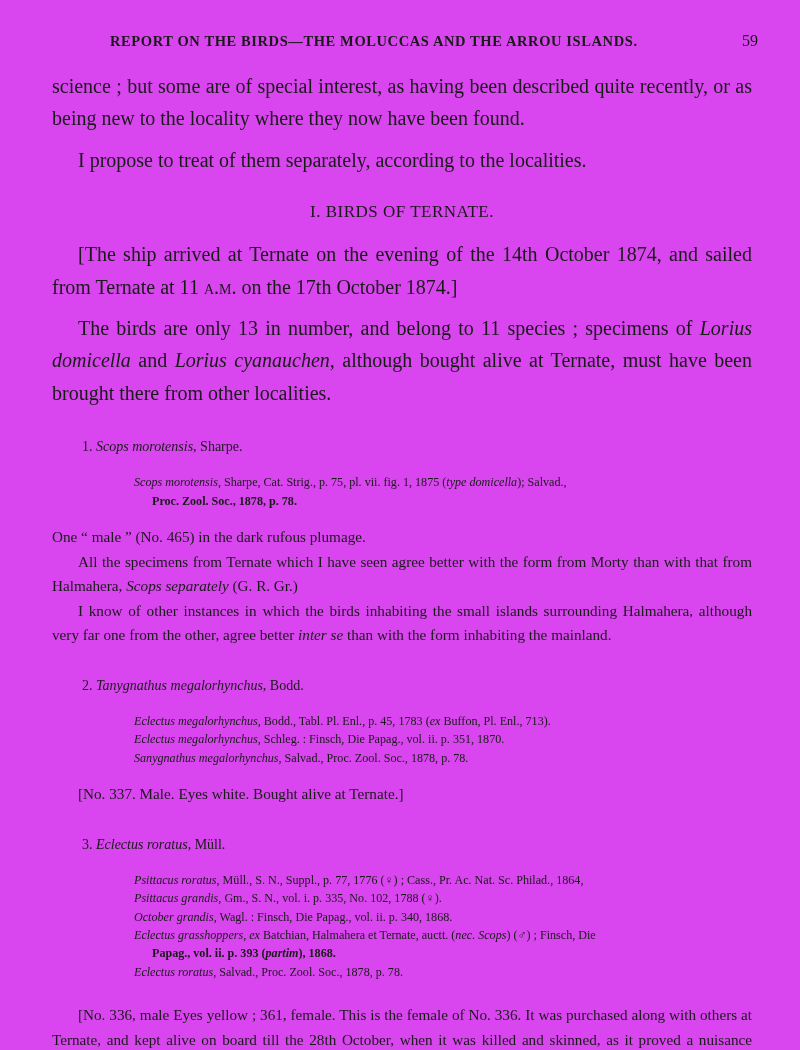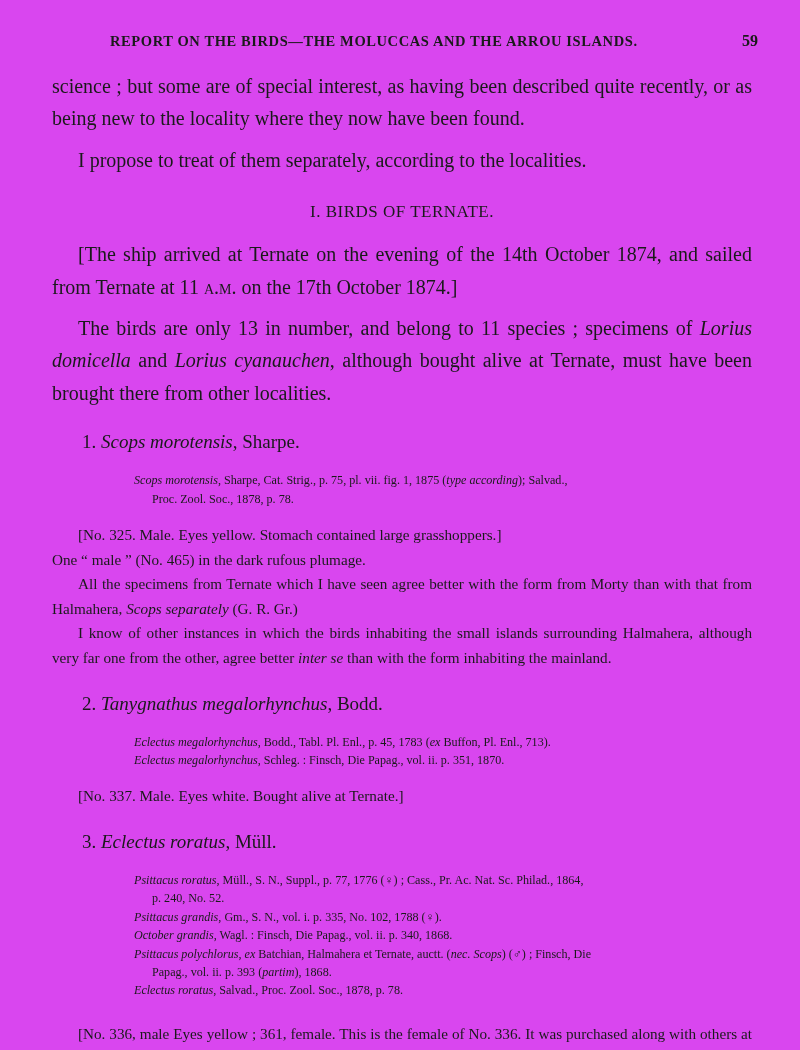--- a/index.html
+++ b/index.html
@@ -32,21 +32,21 @@
   .running-head {
     font-variant: small-caps;
     letter-spacing: 0.6px;
     font-size: 14.5px;
     font-weight: bold;
     white-space: nowrap;
     margin-left: 58px;
   }
   .folio {
     font-size: 16px;
-    font-weight: bold;
+    font-weight: normal;
     margin-right: 2px;
   }
   .body {
     position: absolute;
     top: 70px;
     left: 52px;
     width: 700px;
   }
   p {
     margin: 0;
@@ -61,35 +61,35 @@
     text-align: center;
     font-variant: small-caps;
     letter-spacing: 0.5px;
     font-size: 17px;
     margin: 26px 0 16px 0;
   }
   .spacer-sm { height: 9px; }
   .spacer-md { height: 15px; }
   .spacer-lg { height: 22px; }
   .entry-head {
-    font-size: 19px;
-    margin: 0 0 3px 0;
+    font-size: 14px;
+    margin: 8px 0 3px 0;
     padding-left: 30px;
   }
   .entry-head .num { font-style: normal; }
   .entry-head em { font-style: italic; }
   .refs {
     font-size: 12.1px;
     line-height: 1.52;
     padding-left: 82px;
     padding-right: 12px;
     text-align: left;
   }
   .refs .ref { margin: 0; text-align: left; font-size: 12.1px; line-height: 1.52; }
-  .refs .ref .cont { padding-left: 18px; display: block; }
+  .refs .ref .cont { padding-left: 18px; display: block; font-weight: bold; }
   .refs em { font-style: italic; }
   .note {
     font-size: 15.2px;
     line-height: 1.62;
     text-align: justify;
   }
   .note.hang { text-indent: 26px; }
 </style>
 </head>
 <body>
@@ -120,68 +120,65 @@
     <div class="spacer-lg"></div>
 
     <div class="entry-head">
       <span class="num">1.</span>
       <em>Scops morotensis</em><span>, Sharpe.</span>
     </div>
 
     <div class="spacer-md"></div>
 
     <div class="refs">
-      <p class="ref"><em>Scops morotensis</em>, Sharpe, Cat. Strig., p. 75, pl. vii. fig. 1, 1875 (<em>type according</em>); Salvad.,</p>
+      <p class="ref"><em>Scops morotensis</em>, Sharpe, Cat. Strig., p. 75, pl. vii. fig. 1, 1875 (<em>type domicella</em>); Salvad.,</p>
       <p class="ref">
           <span class="cont">Proc. Zool. Soc., 1878, p. 78.</span>
         </p>
     </div>
 
     <div class="spacer-md"></div>
 
-    <p class="note hang">[No. 325.   Male.   Eyes yellow.   Stomach contained large grasshoppers.]</p>
     <p class="note">One “ male ” (No. 465) in the dark rufous plumage.</p>
     <p class="note hang">All the specimens from Ternate which I have seen agree better with the form from Morty than with that from Halmahera, <em>Scops separately</em> (G. R. Gr.)</p>
     <p class="note hang">I know of other instances in which the birds inhabiting the small islands surrounding Halmahera, although very far one from the other, agree better <em>inter se</em> than with the form inhabiting the mainland.</p>
 
     <div class="spacer-lg"></div>
 
     <div class="entry-head">
       <span class="num">2.</span>
       <em>Tanygnathus megalorhynchus</em><span>, Bodd.</span>
     </div>
 
     <div class="spacer-md"></div>
 
     <div class="refs">
       <p class="ref"><em>Eclectus megalorhynchus</em>, Bodd., Tabl. Pl. Enl., p. 45, 1783 (<em>ex</em> Buffon, Pl. Enl., 713).</p>
       <p class="ref"><em>Eclectus megalorhynchus</em>, Schleg. : Finsch, Die Papag., vol. ii. p. 351, 1870.</p>
+      <p class="ref"><em>Sanygnathus megalorhynchus</em>, Salvad., Proc. Zool. Soc., 1878, p. 78.</p>
     </div>
 
     <div class="spacer-md"></div>
 
     <p class="note hang">[No. 337.   Male.   Eyes white.   Bought alive at Ternate.]</p>
 
     <div class="spacer-lg"></div>
 
     <div class="entry-head">
       <span class="num">3.</span>
       <em>Eclectus roratus</em><span>, Müll.</span>
     </div>
 
     <div class="spacer-md"></div>
 
     <div class="refs">
       <p class="ref"><em>Psittacus roratus</em>, Müll., S. N., Suppl., p. 77, 1776 (♀) ; Cass., Pr. Ac. Nat. Sc. Philad., 1864,</p>
-      <p class="ref">
-          <span class="cont">p. 240, No. 52.</span>
-        </p>
       <p class="ref"><em>Psittacus grandis</em>, Gm., S. N., vol. i. p. 335, No. 102, 1788 (♀).</p>
       <p class="ref"><em>October grandis</em>, Wagl. : Finsch, Die Papag., vol. ii. p. 340, 1868.</p>
-      <p class="ref"><em>Psittacus polychlorus</em>, <em>ex</em> Batchian, Halmahera et Ternate, auctt. (<em>nec. Scops</em>) (♂) ; Finsch, Die</p>
+      <p class="ref"><em>Eclectus grasshoppers</em>, <em>ex</em> Batchian, Halmahera et Ternate, auctt. (<em>nec. Scops</em>) (♂) ; Finsch, Die</p>
       <p class="ref">
           <span class="cont">Papag., vol. ii. p. 393 (<em>partim</em>), 1868.</span>
         </p>
       <p class="ref"><em>Eclectus roratus</em>, Salvad., Proc. Zool. Soc., 1878, p. 78.</p>
     </div>
 
     <div class="spacer-lg"></div>
 
     <p class="note hang">[No. 336, male   Eyes yellow ; 361, female.   This is the female of No. 336.   It was purchased along with others at Ternate, and kept alive on board till the 28th October, when it was killed and skinned, as it proved a nuisance while alive.]</p>
 

